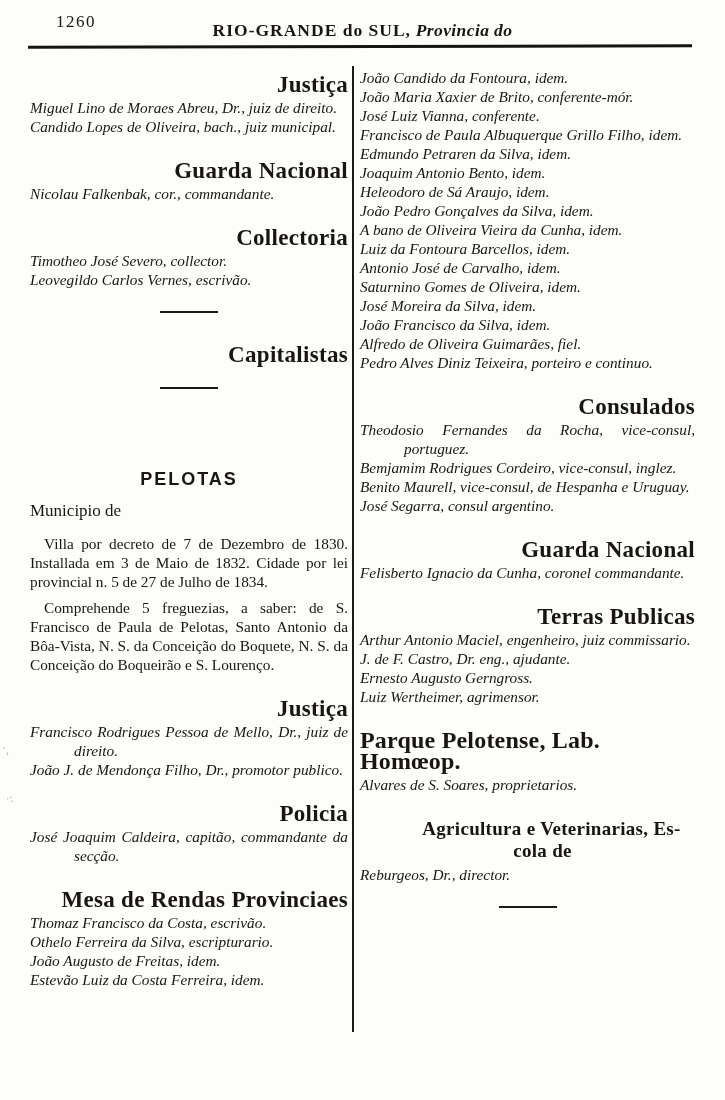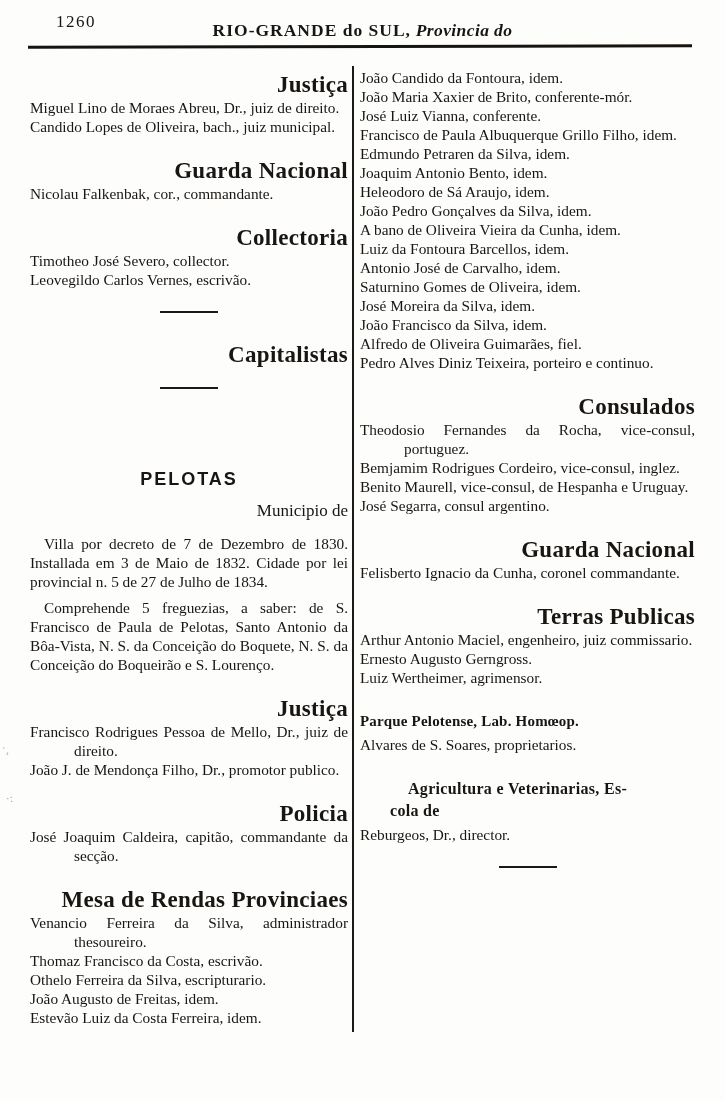--- a/index.html
+++ b/index.html
@@ -27,36 +27,36 @@
   .col{position:absolute;top:62px;font-size:15.3px;line-height:19px;}
   .col-left{left:30px;width:318px;}
   .col-right{left:360px;width:335px;}
   .section{margin-top:24px;}
   .col-left .section:first-child{margin-top:12px;}
   .col-right > :first-child{margin-top:6px;}
   .heading{
     font-weight:bold;font-size:23px;line-height:21px;text-align:right;
     letter-spacing:.3px;margin:0 0 3px 0;
   }
-  .heading.flush{text-align:left;font-size:15px;letter-spacing:.2px;}
+  .heading.flush{text-align:left;font-size:24px;letter-spacing:.2px;}
   .heading.wrap{
-    text-align:left;white-space:pre-line;padding-left:30px;text-indent:18px;
-    font-size:16px;line-height:22px;
+    text-align:center;white-space:pre-line;padding-left:30px;text-indent:18px;
+    font-size:19px;line-height:22px;
   }
   .entry{
     margin:0;text-align:justify;
-    padding-left:44px;text-indent:-44px;
+    padding-left:44px;text-indent:-44px;font-style:italic;
   }
   .para{margin:7px 0 0 0;text-align:justify;text-indent:14px;}
   .muni{margin-top:68px;margin-bottom:14px;}
   .muni-title{
     text-align:center;font-family:"Liberation Sans", sans-serif;
     font-weight:bold;font-size:18px;letter-spacing:2px;line-height:30px;
   }
-  .muni-sub{text-align:right;font-size:17px;margin-top:7px;}
+  .muni-sub{text-align:left;font-size:17px;margin-top:7px;}
   .divider{margin:12px 0 0 0;text-align:center;}
   .divider span{display:inline-block;width:58px;height:2px;background:#1c1915;vertical-align:middle;}
   .scan-artifact{position:absolute;color:#555;opacity:.55;font-size:11px;}
   .artifact-1{left:2px;top:742px;transform:rotate(12deg);letter-spacing:1px;}
   .artifact-2{left:6px;top:792px;transform:rotate(-8deg);}
 </style>
 </head>
 <body>
 
 <div class="page-number">1260</div>
@@ -99,21 +99,20 @@
       <div class="heading">Justiça</div>
       <p class="entry">Francisco Rodrigues Pessoa de Mello, Dr., juiz de direito.</p>
       <p class="entry">João J. de Mendonça Filho, Dr., promotor publico.</p>
     </div>
     <div class="section">
       <div class="heading">Policia</div>
       <p class="entry">José Joaquim Caldeira, capitão, commandante da secção.</p>
     </div>
     <div class="section">
       <div class="heading">Mesa de Rendas Provinciaes</div>
-      <p class="entry">Venancio Ferreira da Silva, administrador thesoureiro.</p>
       <p class="entry">Thomaz Francisco da Costa, escrivão.</p>
       <p class="entry">Othelo Ferreira da Silva, escripturario.</p>
       <p class="entry">João Augusto de Freitas, idem.</p>
       <p class="entry">Estevão Luiz da Costa Ferreira, idem.</p>
     </div>
   </div>
 <div class="col col-right">
     <div class="section">
       <p class="entry">João Candido da Fontoura, idem.</p>
       <p class="entry">João Maria Xaxier de Brito, conferente-mór.</p>
@@ -139,20 +138,21 @@
       <p class="entry">Benito Maurell, vice-consul, de Hespanha e Uruguay.</p>
       <p class="entry">José Segarra, consul argentino.</p>
     </div>
     <div class="section">
       <div class="heading">Guarda Nacional</div>
       <p class="entry">Felisberto Ignacio da Cunha, coronel commandante.</p>
     </div>
     <div class="section">
       <div class="heading">Terras Publicas</div>
       <p class="entry">Arthur Antonio Maciel, engenheiro, juiz commissario.</p>
+      <p class="entry">J. de F. Castro, Dr. eng., ajudante.</p>
       <p class="entry">Ernesto Augusto Gerngross.</p>
       <p class="entry">Luiz Wertheimer, agrimensor.</p>
     </div>
     <div class="section">
       <div class="heading flush">Parque Pelotense, Lab. Homœop.</div>
       <p class="entry">Alvares de S. Soares, proprietarios.</p>
     </div>
     <div class="section">
       <div class="heading wrap">Agricultura e Veterinarias, Es-
 cola de</div>

